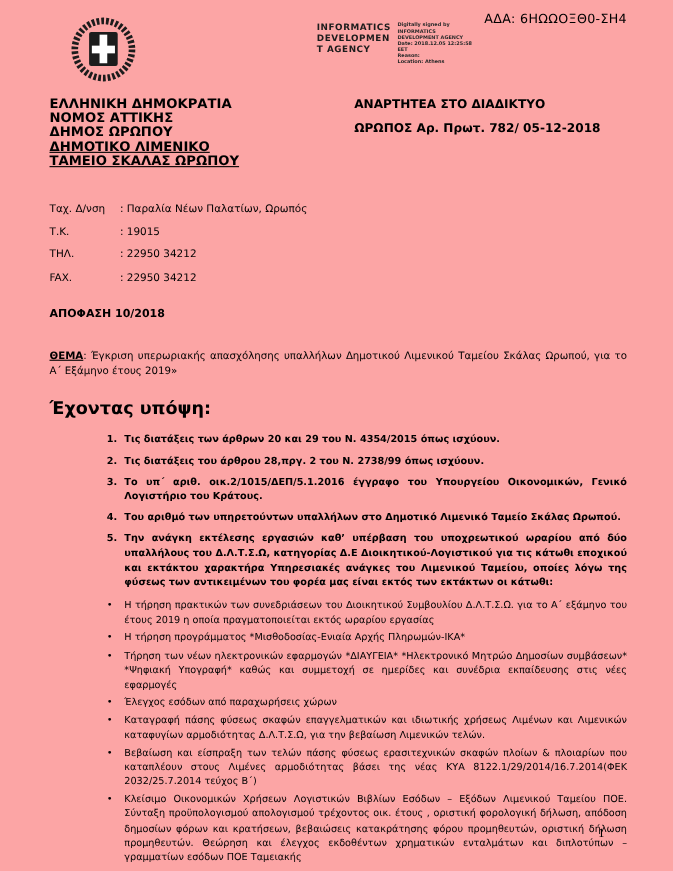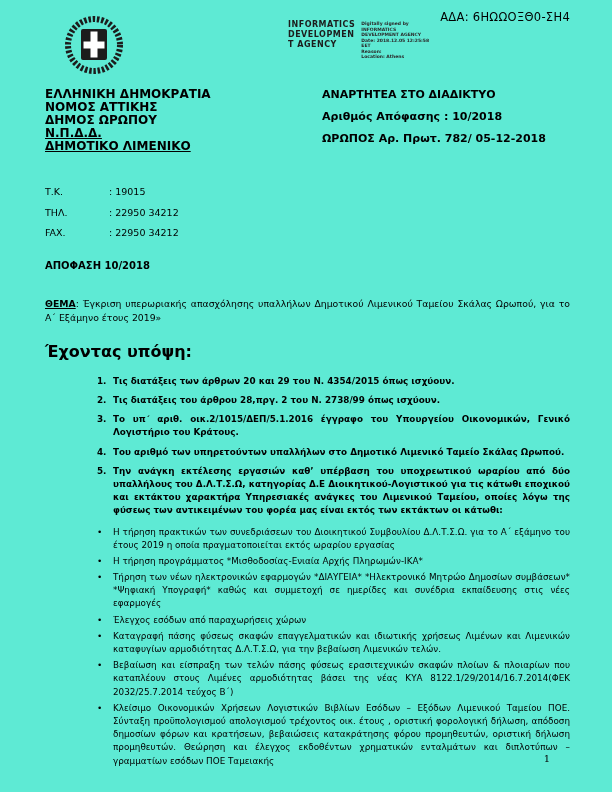--- a/index.html
+++ b/index.html
@@ -1,20 +1,20 @@
 <!DOCTYPE html>
 <html><head>
 <meta charset="utf-8">
 <style>
   html,body { margin:0; padding:0; background:#e8e8e8; }
   .page {
     position:relative;
     width:612px; height:792px;
     margin:0 auto;
-    background:#5eead4;
+    background:#fca5a5;
     font-family:"DejaVu Sans", sans-serif;
     color:#000;
     box-sizing:border-box;
     padding:10px 42px 0 45px;
     overflow:hidden;
   }
   
   .top-header { position:relative; height:72px; }
   .emblem { position:absolute; left:18px; top:4px; }
   .ida-block { position:absolute; left:243px; top:10px; display:flex; gap:6px; }
@@ -77,31 +77,34 @@
       </div>
     </div>
     <div class="ada">ΑΔΑ: 6ΗΩΩΟΞΘ0-ΣΗ4</div>
   </div>
 
   <div class="org-row">
     <div class="org-left">
       <div>ΕΛΛΗΝΙΚΗ ΔΗΜΟΚΡΑΤΙΑ</div>
       <div>ΝΟΜΟΣ ΑΤΤΙΚΗΣ</div>
       <div>ΔΗΜΟΣ ΩΡΩΠΟΥ</div>
-      <div class="u">Ν.Π.Δ.Δ.</div>
       <div class="u">ΔΗΜΟΤΙΚΟ ΛΙΜΕΝΙΚΟ</div>
+      <div class="u">ΤΑΜΕΙΟ ΣΚΑΛΑΣ ΩΡΩΠΟΥ</div>
     </div>
     <div class="org-right">
       <div>ΑΝΑΡΤΗΤΕΑ ΣΤΟ ΔΙΑΔΙΚΤΥΟ</div>
-      <div>Αριθμός Απόφασης : 10/2018</div>
       <div>ΩΡΩΠΟΣ Αρ. Πρωτ. 782/ 05-12-2018</div>
     </div>
   </div>
 
   <div class="contact">
+    <div class="contact-row">
+      <span class="contact-label">Ταχ. Δ/νση</span>
+      <span>: Παραλία Νέων Παλατίων, Ωρωπός</span>
+    </div>
     <div class="contact-row">
       <span class="contact-label">Τ.Κ.</span>
       <span>: 19015</span>
     </div>
     <div class="contact-row">
       <span class="contact-label">ΤΗΛ.</span>
       <span>: 22950 34212</span>
     </div>
     <div class="contact-row">
       <span class="contact-label">FAX.</span>

